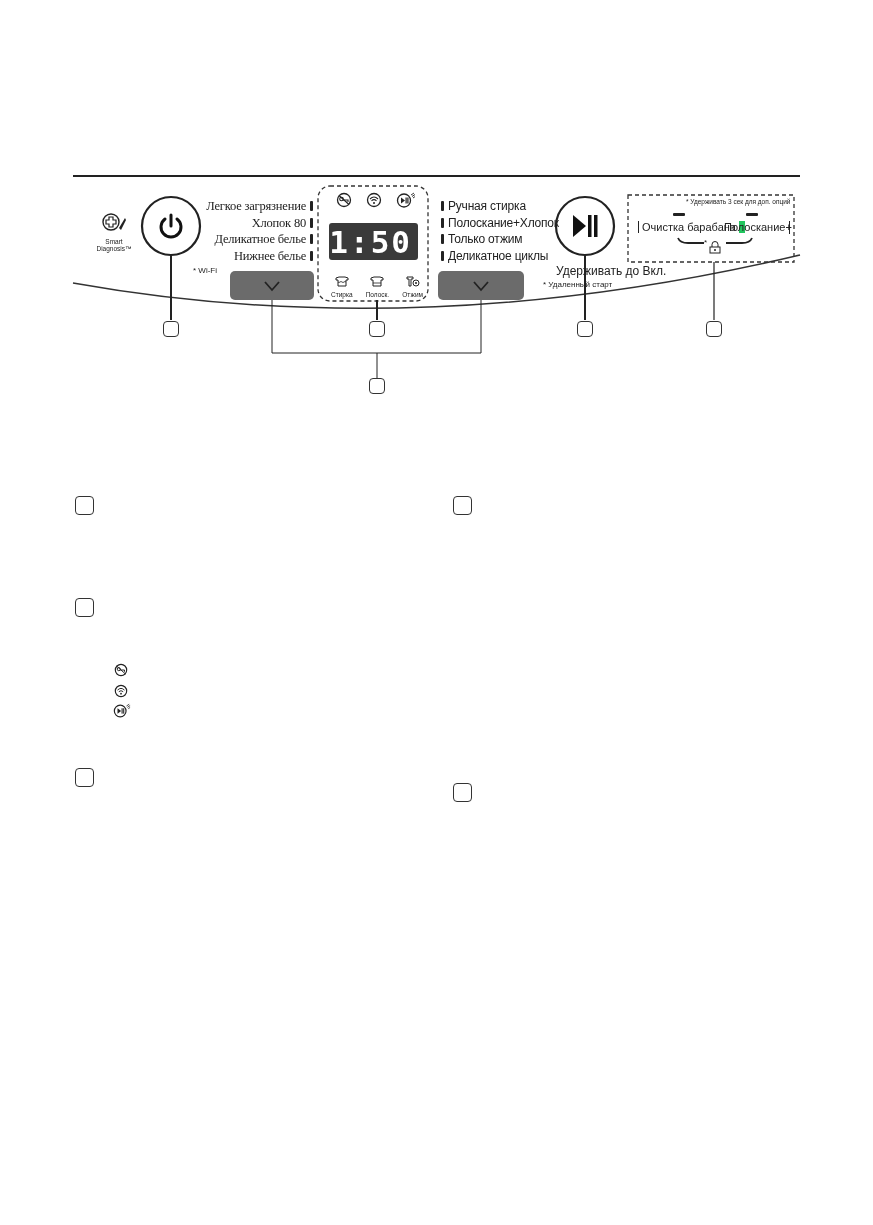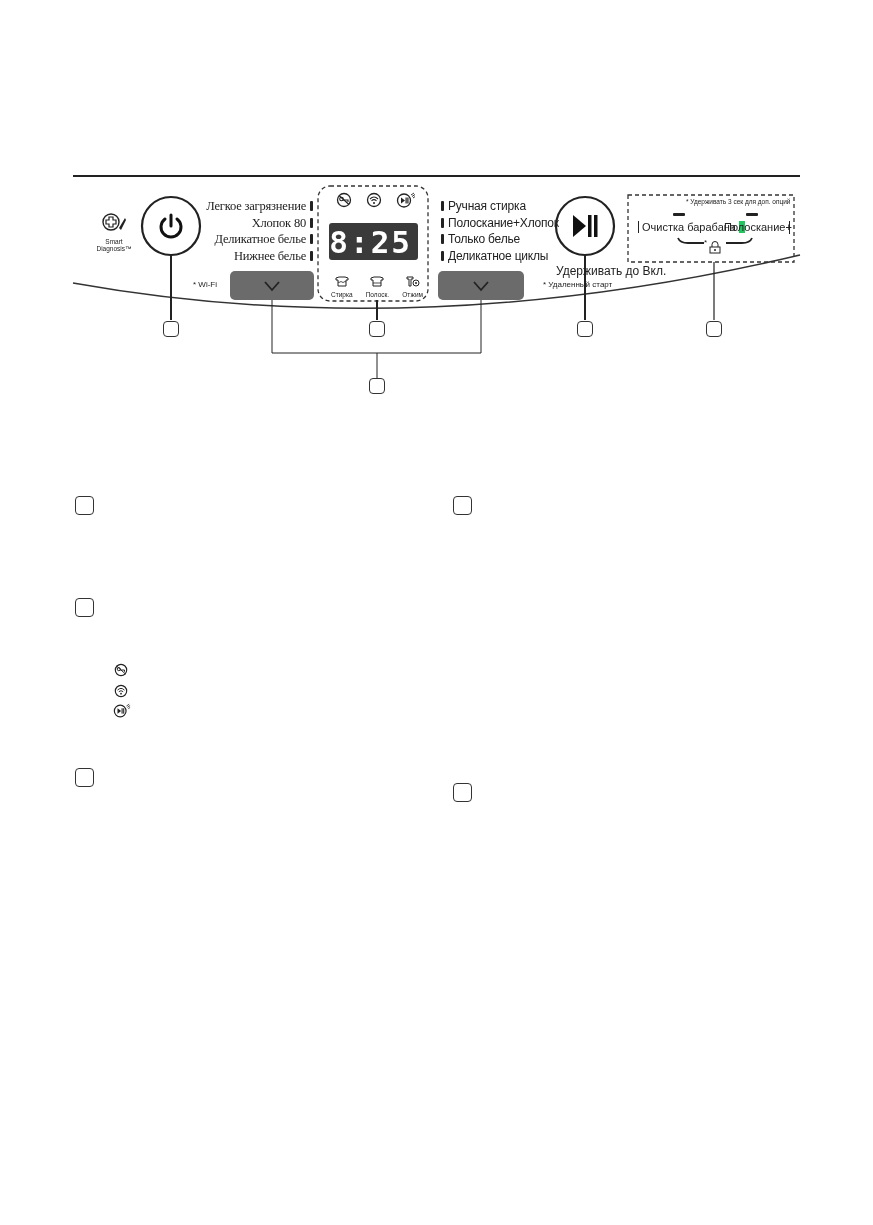--- a/index.html
+++ b/index.html
@@ -67,21 +67,21 @@
   </svg>
 </div>
 
 <div class="abs prog-left" style="left:195px;top:198px;width:118px;">
   <div>Легкое загрязнение</div>
   <div>Хлопок 80</div>
   <div>Деликатное белье</div>
   <div>Нижнее белье</div>
 </div>
 
-<div class="abs small" style="left:193px;top:280px;">* Wi-Fi</div>
+<div class="abs small" style="left:193px;top:266px;">* Wi-Fi</div>
 <div class="abs dark-btn" style="left:230px;top:271px;width:84px;height:29px;">
   <svg width="18" height="12" viewBox="0 0 18 12">
     <path d="M2 2 L9 10 L16 2" fill="none" stroke="#222" stroke-width="1.8"></path>
   </svg>
 </div>
 
 <div class="abs" style="left:336px;top:192px;width:80px;height:18px;display:flex;justify-content:space-between;">
   <svg width="16" height="16" viewBox="0 0 16 16">
     <circle cx="8" cy="8" r="6.5" fill="none" stroke="#222" stroke-width="1.3"></circle>
     <circle cx="5.5" cy="7" r="1.8" fill="none" stroke="#222" stroke-width="1.1"></circle>
@@ -96,21 +96,21 @@
   </svg>
   <svg width="20" height="16" viewBox="0 0 20 16">
     <circle cx="8" cy="8.5" r="6.5" fill="none" stroke="#222" stroke-width="1.3"></circle>
     <path d="M5 5.5 L9 8.5 L5 11.5 Z" fill="#222"></path>
     <rect x="9.5" y="5.5" width="1.2" height="6" fill="#222"></rect>
     <rect x="11.3" y="5.5" width="1.2" height="6" fill="#222"></rect>
     <path d="M15 3 l3 -2 M16 4.5 l3 -2 M17 6 l2 -1.4" stroke="#222" stroke-width="0.9"></path>
   </svg>
 </div>
 <div class="abs display" style="left:329px;top:223px;width:89px;height:37px;display:flex;align-items:center;justify-content:flex-end;padding-right:6px;box-sizing:border-box;">
-  <span class="seg" style="font-size:31px;letter-spacing:2px;">8:25</span>
+  <span class="seg" style="font-size:31px;letter-spacing:2px;">1:50</span>
 </div>
 <div class="abs" style="left:331px;top:273px;width:92px;display:flex;justify-content:space-between;">
   <div style="text-align:center;">
     <svg width="14" height="11" viewBox="0 0 14 11">
         <path d="M1 2 l3 -1 h6 l3 1 v2 h-2 v6 h-8 v-6 h-2 z" fill="none" stroke="#222" stroke-width="1"></path>
         <path d="M3 6 q1 1 2 0 q1 -1 2 0 q1 1 2 0 q1 -1 2 0" fill="none" stroke="#222" stroke-width="0.8"></path>
       </svg>
     <div class="tiny">Стирка</div>
   </div>
   <div style="text-align:center;">
@@ -126,21 +126,21 @@
         <circle cx="10" cy="7" r="3" fill="none" stroke="#222" stroke-width="1"></circle>
         <circle cx="10" cy="7" r="1" fill="#222"></circle>
       </svg>
     <div class="tiny">Отжим</div>
   </div>
 </div>
 
 <div class="abs prog-right" style="left:441px;top:198px;width:130px;">
   <div>Ручная стирка</div>
   <div>Полоскание+Хлопок</div>
-  <div>Только белье</div>
+  <div>Только отжим</div>
   <div>Деликатное циклы</div>
 </div>
 
 <div class="abs dark-btn" style="left:438px;top:271px;width:86px;height:29px;">
   <svg width="18" height="12" viewBox="0 0 18 12">
     <path d="M2 2 L9 10 L16 2" fill="none" stroke="#222" stroke-width="1.8"></path>
   </svg>
 </div>
 <div class="abs small" style="left:543px;top:280px;">* Удаленный старт</div>
 

